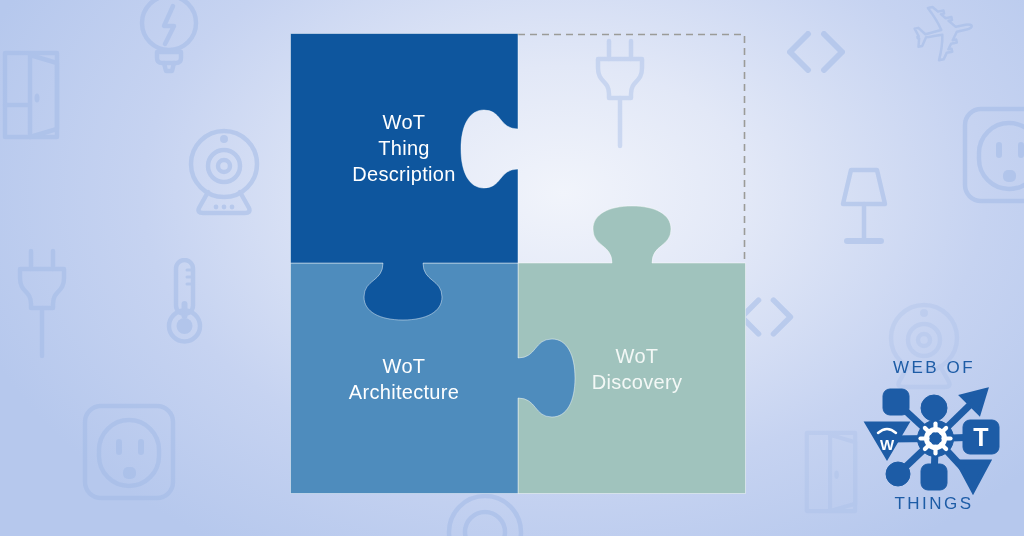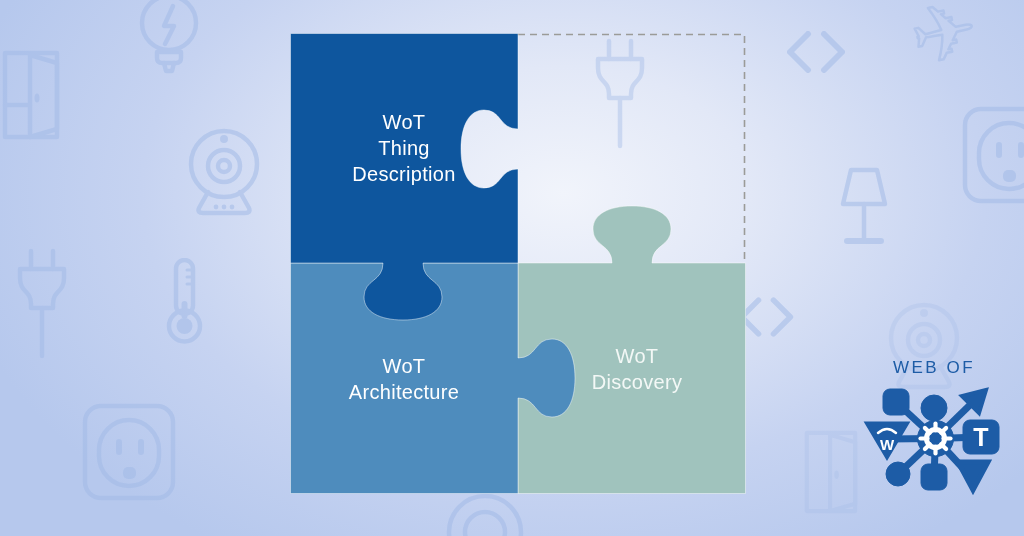--- a/index.html
+++ b/index.html
@@ -214,15 +214,16 @@
           <path d="M 69.5,54.5 L 62.5,54.5"></path>
             <path d="M 71.8,48.8 L 66.9,43.9"></path>
           <path d="M 77.5,46.5 L 77.5,39.5"></path>
             <path d="M 83.2,48.8 L 88.1,43.9"></path>
         </g>
       </g>
       <path d="M 20,49 Q 29,41 38,49" fill="none" stroke="#ffffff" stroke-width="2.5" stroke-linecap="round"></path>
       <text x="29" y="66" text-anchor="middle" font-size="15" font-weight="bold" fill="#ffffff" font-family="Liberation Sans, sans-serif">W</text>
       <text x="123" y="62" text-anchor="middle" font-size="25" font-weight="bold" fill="#ffffff" font-family="Liberation Sans, sans-serif">T</text>
     </svg>
+    <div class="wordmark bottom">THINGS</div>
   </div>
 
 </div>
 
 </body></html>

